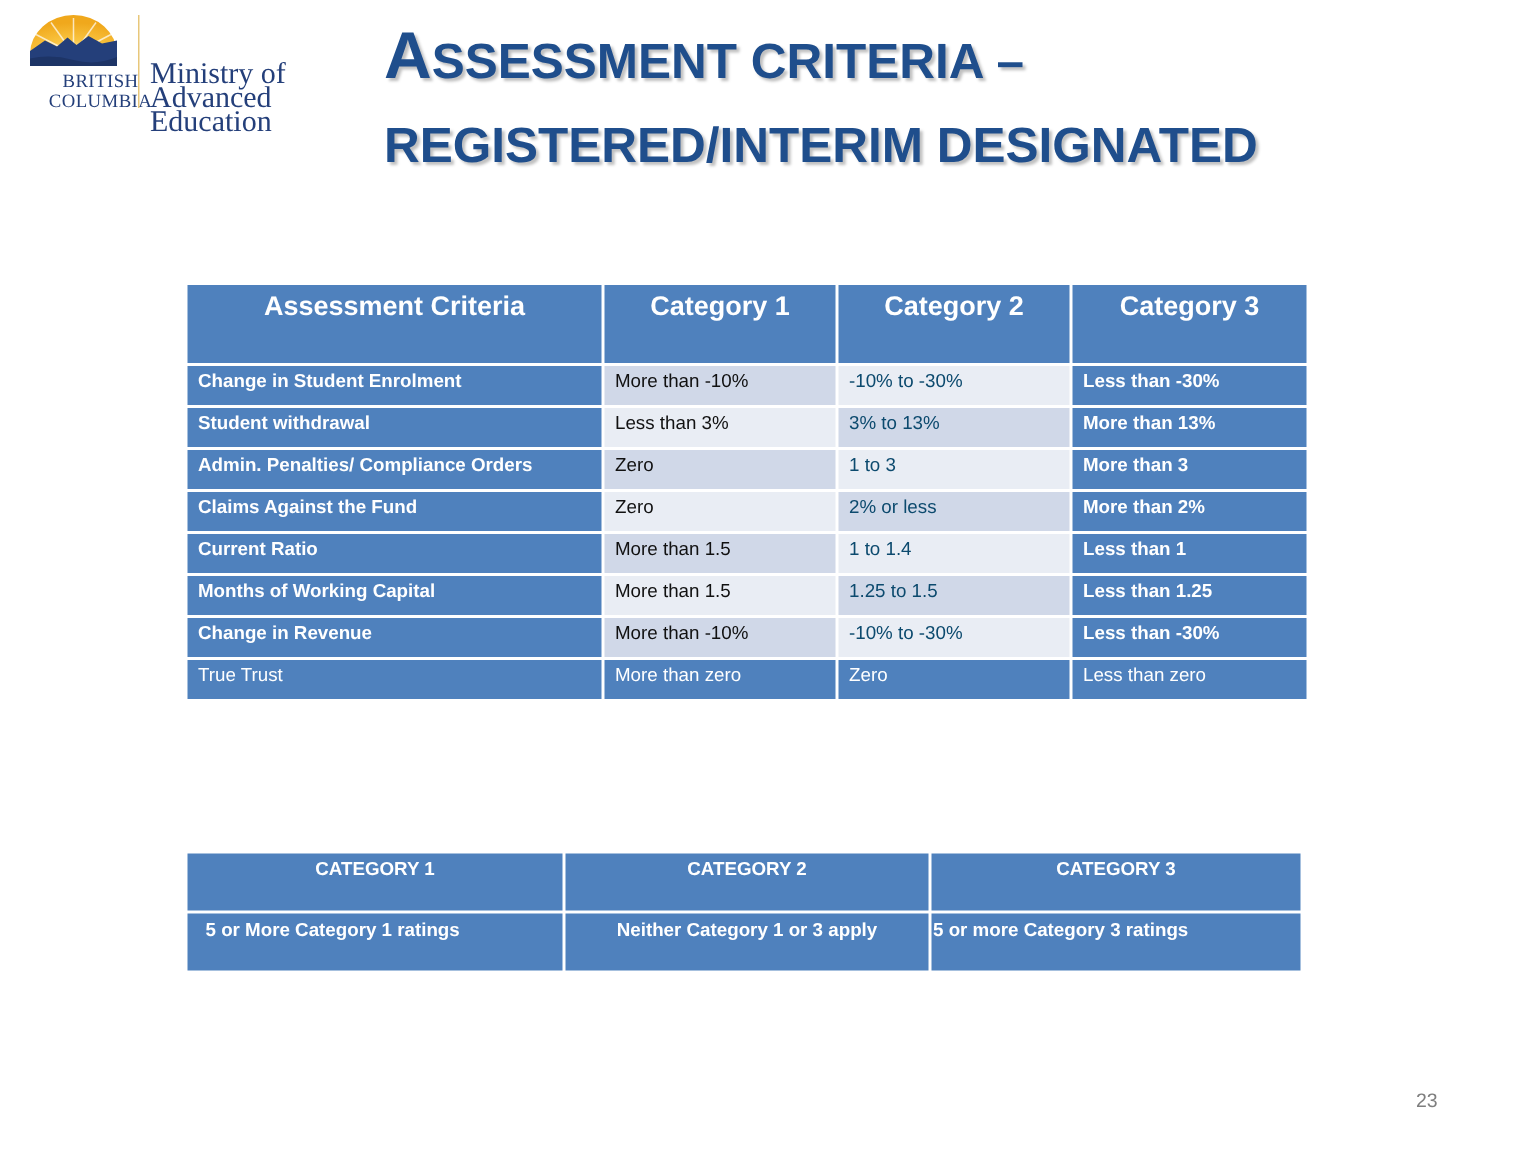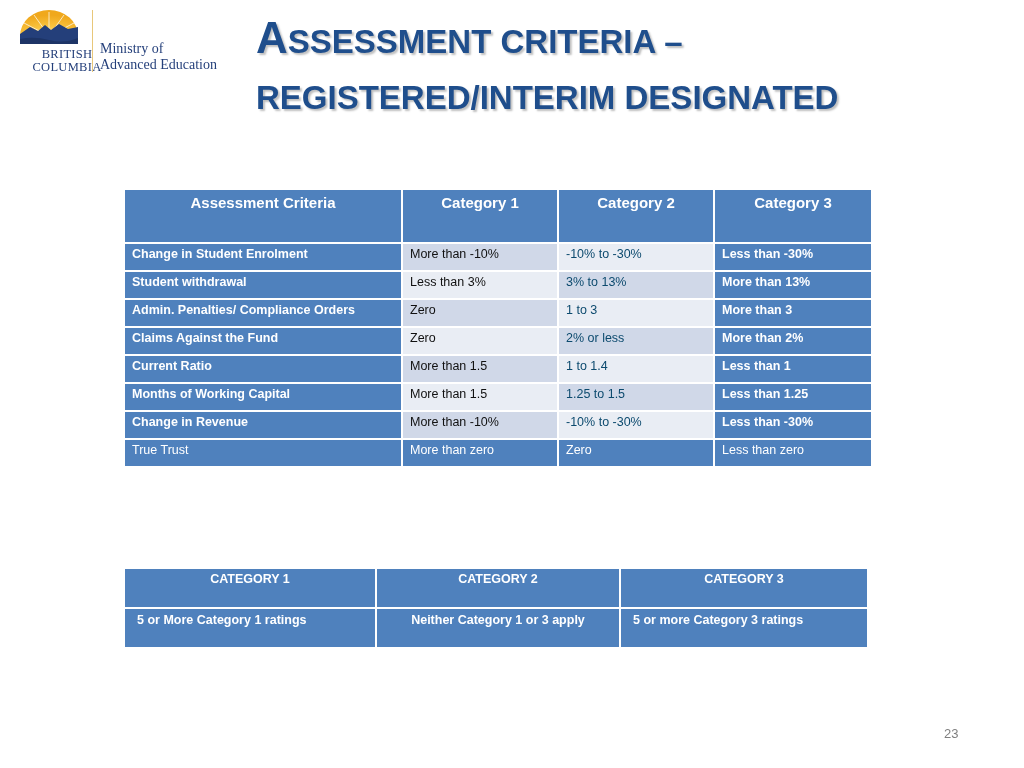--- a/index.html
+++ b/index.html
@@ -10,33 +10,33 @@
   }
   
   .logo { position: absolute; left: 10px; top: 8px; width: 220px; height: 70px; }
   .logo-mark { position: absolute; left: 8px; top: 2px; width: 62px; height: 34px; }
   .logo-bc { position: absolute; left: 19px; top: 40px; width: 76px;
     font-family: "Liberation Serif", "DejaVu Serif", serif; color: #243f7a;
     font-size: 12.5px; line-height: 13px; text-align: center; letter-spacing: 0.3px; }
   .logo-divider { position: absolute; left: 82px; top: 2px; width: 1px; height: 62px; background: #e8c77a; }
   .logo-ministry { position: absolute; left: 90px; top: 33px;
     font-family: "Liberation Serif", "DejaVu Serif", serif; color: #243f7a;
-    font-size: 14px; line-height: 16px; }
+    font-size: 20px; line-height: 16px; }
   
   .title { position: absolute; left: 256px; top: 10px; width: 700px;
     color: #1f4e8c; font-weight: bold; font-size: 36px; line-height: 56px;
     text-shadow: 2px 2px 2px rgba(0,0,0,0.25); }
   .title .cap { font-size: 44px; }
   .title .sc { font-size: 33px; text-transform: uppercase; }
   
   table { border-collapse: separate; border-spacing: 2px; position: absolute; }
   td { padding: 0; vertical-align: top; }
   .t1 { left: 123px; top: 188px; width: 750px; }
   .t1 .hdr td { height: 52px; background: #4f81bd; color: #fff; font-weight: bold;
-    font-size: 15px; text-align: center; padding-top: 4px; box-sizing: border-box; }
+    font-size: 18px; text-align: center; padding-top: 4px; box-sizing: border-box; }
   .t1 .row td { height: 26px; font-size: 12.5px; padding: 3px 0 0 7px; box-sizing: border-box; }
   .t1 .row td.c0 { background: #4f81bd; color: #fff; font-weight: bold; width: 276px; }
   .t1 .row td.c1 { background: #d0d8e8; color: #111; width: 154px; }
   .t1 .row td.c2 { background: #e9edf4; color: #0c4a6e; width: 154px; }
   .t1 .row td.c3 { background: #4f81bd; color: #fff; font-weight: bold; }
   .t1 .row.alt td.c1 { background: #e9edf4; }
   .t1 .row.alt td.c2 { background: #d0d8e8; }
   .t1 .row.last td { background: #4f81bd !important; color: #fff; font-weight: normal; }
   .t2 { left: 123px; top: 567px; width: 746px; }
   .t2 td { background: #4f81bd; color: #fff; font-weight: bold; font-size: 12.5px; box-sizing: border-box; }
@@ -145,18 +145,18 @@
 <table class="t2">
   <tbody>
       <tr class="hdr">
     <td style="width:250px">CATEGORY 1</td>
     <td style="width:242px">CATEGORY 2</td>
     <td>CATEGORY 3</td>
   </tr>
   <tr class="body">
     <td style="padding-left:12px">5 or More Category 1 ratings</td>
     <td style="text-align:center">Neither Category 1 or 3 apply</td>
-    <td style="padding-left:12px">5 or more Category 3 ratings</td>
+    <td style="padding-left:1px">5 or more Category 3 ratings</td>
   </tr>
 </tbody>
   </table>
 
 <div class="page-num">23</div>
 
 </body></html>

